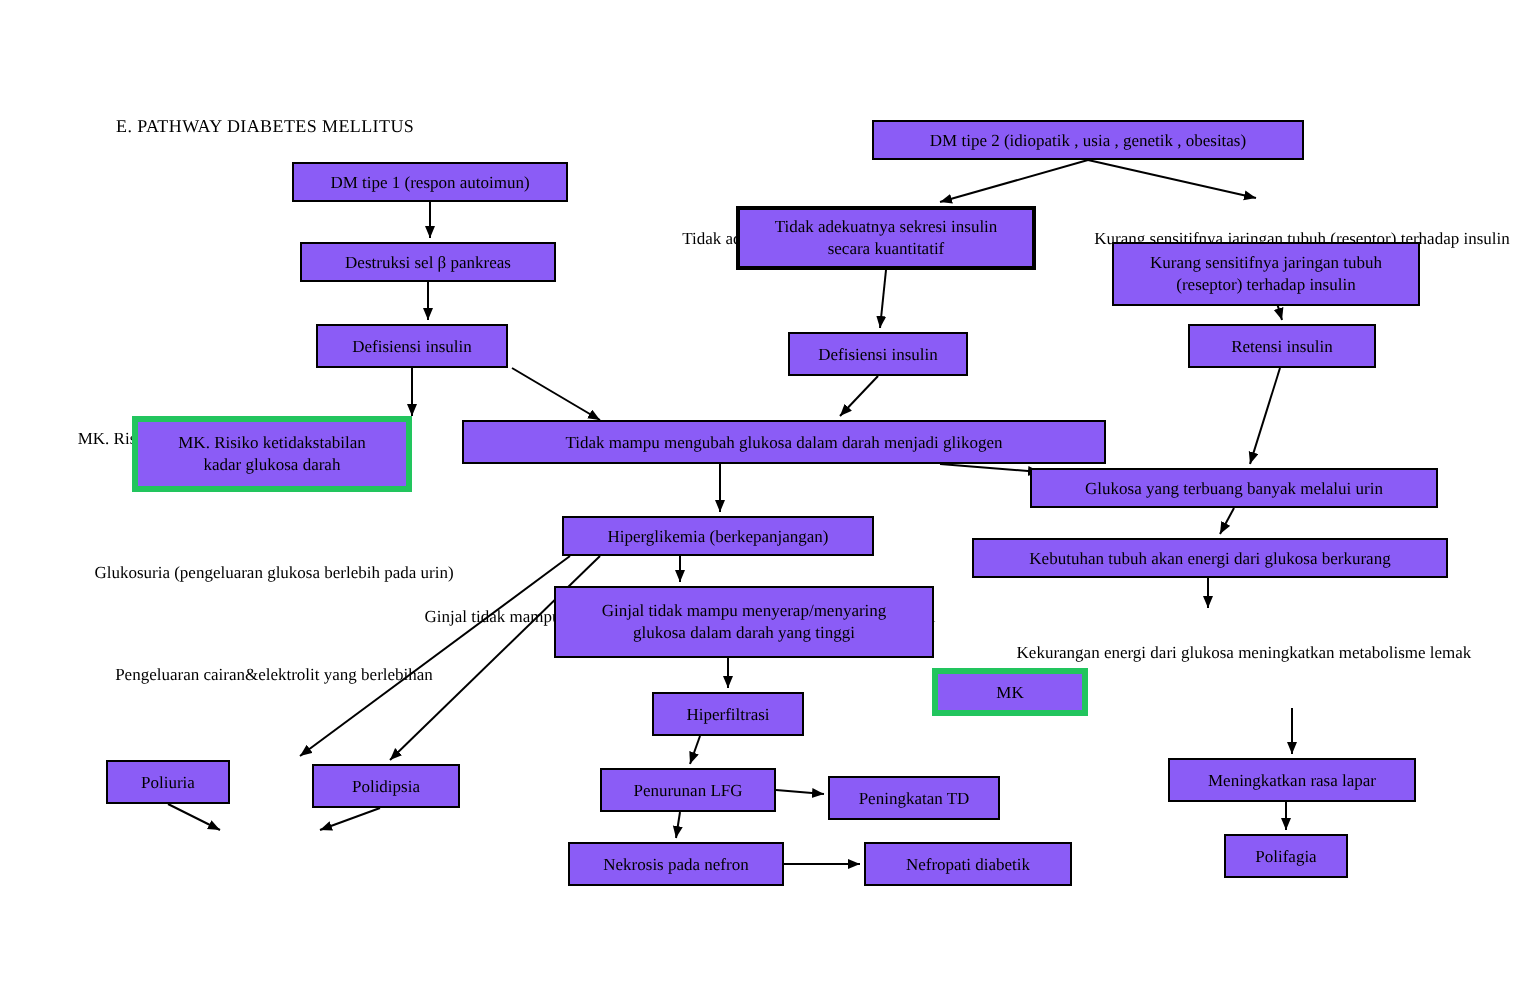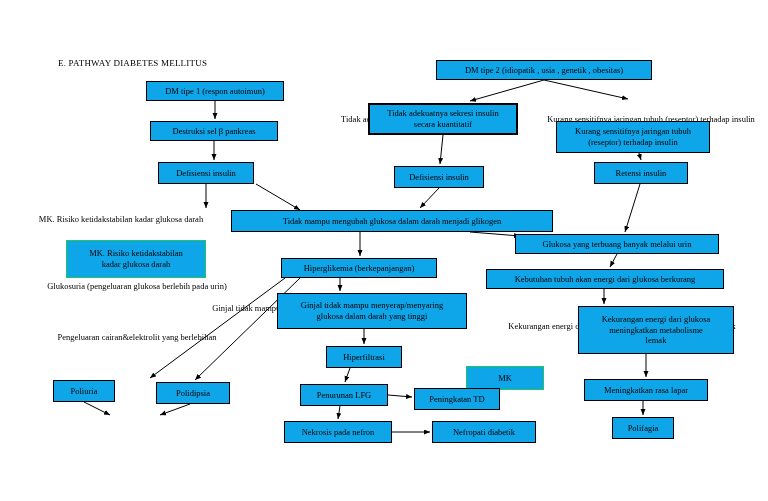--- a/index.html
+++ b/index.html
@@ -8,33 +8,33 @@
     background:#ffffff;
     font-family:"Liberation Serif", serif;
     overflow:hidden;
     position:relative;
   }
   #canvas{position:absolute;left:0;top:0;width:709px;height:501px;padding-left:44px;}
   .node{
     position:absolute;
     box-sizing:border-box;
     border:1px solid #000;
-    background:#0ea5e9;
+    background:#8b5cf6;
     display:flex;
     align-items:center;
     justify-content:center;
     text-align:center;
     font-size:8.5px;
     line-height:1.25;
     padding:2px 3px;
     color:#000;
     white-space:pre-line;
   }
   .node.bold{border:2px solid #000;}
-  .node.thick{border:1px solid #22c55e;margin-top:32px;}
+  .node.thick{border:3px solid #22c55e;}
   .node.nb{border:none;background:transparent;}
   .title{
     position:absolute;
     font-size:9px;
     color:#000;
     letter-spacing:0.2px;
     white-space:nowrap;
   }
   svg.edges{position:absolute;left:0;top:0;width:768px;height:501px;pointer-events:none;}
 </style>
@@ -100,23 +100,20 @@
     <div class="node" style="left: 394px; top: 166px; width: 90px; height: 22px;">Defisiensi  insulin</div>
     <div class="node" style="left: 594px; top: 162px; width: 94px; height: 22px;">Retensi insulin</div>
     <div class="node thick" style="left: 66px; top: 208px; width: 140px; height: 38px;">MK. Risiko ketidakstabilan
 kadar glukosa darah</div>
     <div class="node" style="left: 231px; top: 210px; width: 322px; height: 22px;">Tidak mampu mengubah glukosa dalam darah menjadi glikogen</div>
     <div class="node" style="left: 515px; top: 234px; width: 204px; height: 20px;">Glukosa yang terbuang banyak melalui urin</div>
     <div class="node" style="left: 281px; top: 258px; width: 156px; height: 20px;">Hiperglikemia (berkepanjangan)</div>
     <div class="node" style="left: 486px; top: 269px; width: 238px; height: 20px;">Kebutuhan tubuh akan energi dari glukosa berkurang</div>
     <div class="node" style="left: 277px; top: 293px; width: 190px; height: 36px;">Ginjal tidak mampu menyerap/menyaring
 glukosa dalam darah yang tinggi</div>
-    <div class="node" style="left: 578px; top: 306px; width: 156px; height: 48px;">Kekurangan energi dari glukosa
-meningkatkan metabolisme
-lemak</div>
     <div class="node thick" style="left: 466px; top: 334px; width: 78px; height: 24px;">MK</div>
     <div class="node" style="left: 326px; top: 346px; width: 76px; height: 22px;">Hiperfiltrasi</div>
     <div class="node" style="left: 53px; top: 380px; width: 62px; height: 22px;">Poliuria</div>
     <div class="node" style="left: 156px; top: 382px; width: 74px; height: 22px;">Polidipsia</div>
     <div class="node" style="left: 414px; top: 388px; width: 86px; height: 22px;">Peningkatan TD</div>
     <div class="node" style="left: 300px; top: 384px; width: 88px; height: 22px;">Penurunan LFG</div>
     <div class="node" style="left: 584px; top: 379px; width: 124px; height: 22px;">Meningkatkan rasa lapar</div>
     <div class="node" style="left: 284px; top: 421px; width: 108px; height: 22px;">Nekrosis pada nefron</div>
     <div class="node" style="left: 432px; top: 421px; width: 104px; height: 22px; text-align: right;">Nefropati diabetik</div>
     <div class="node" style="left: 612px; top: 417px; width: 62px; height: 22px;">Polifagia</div>

